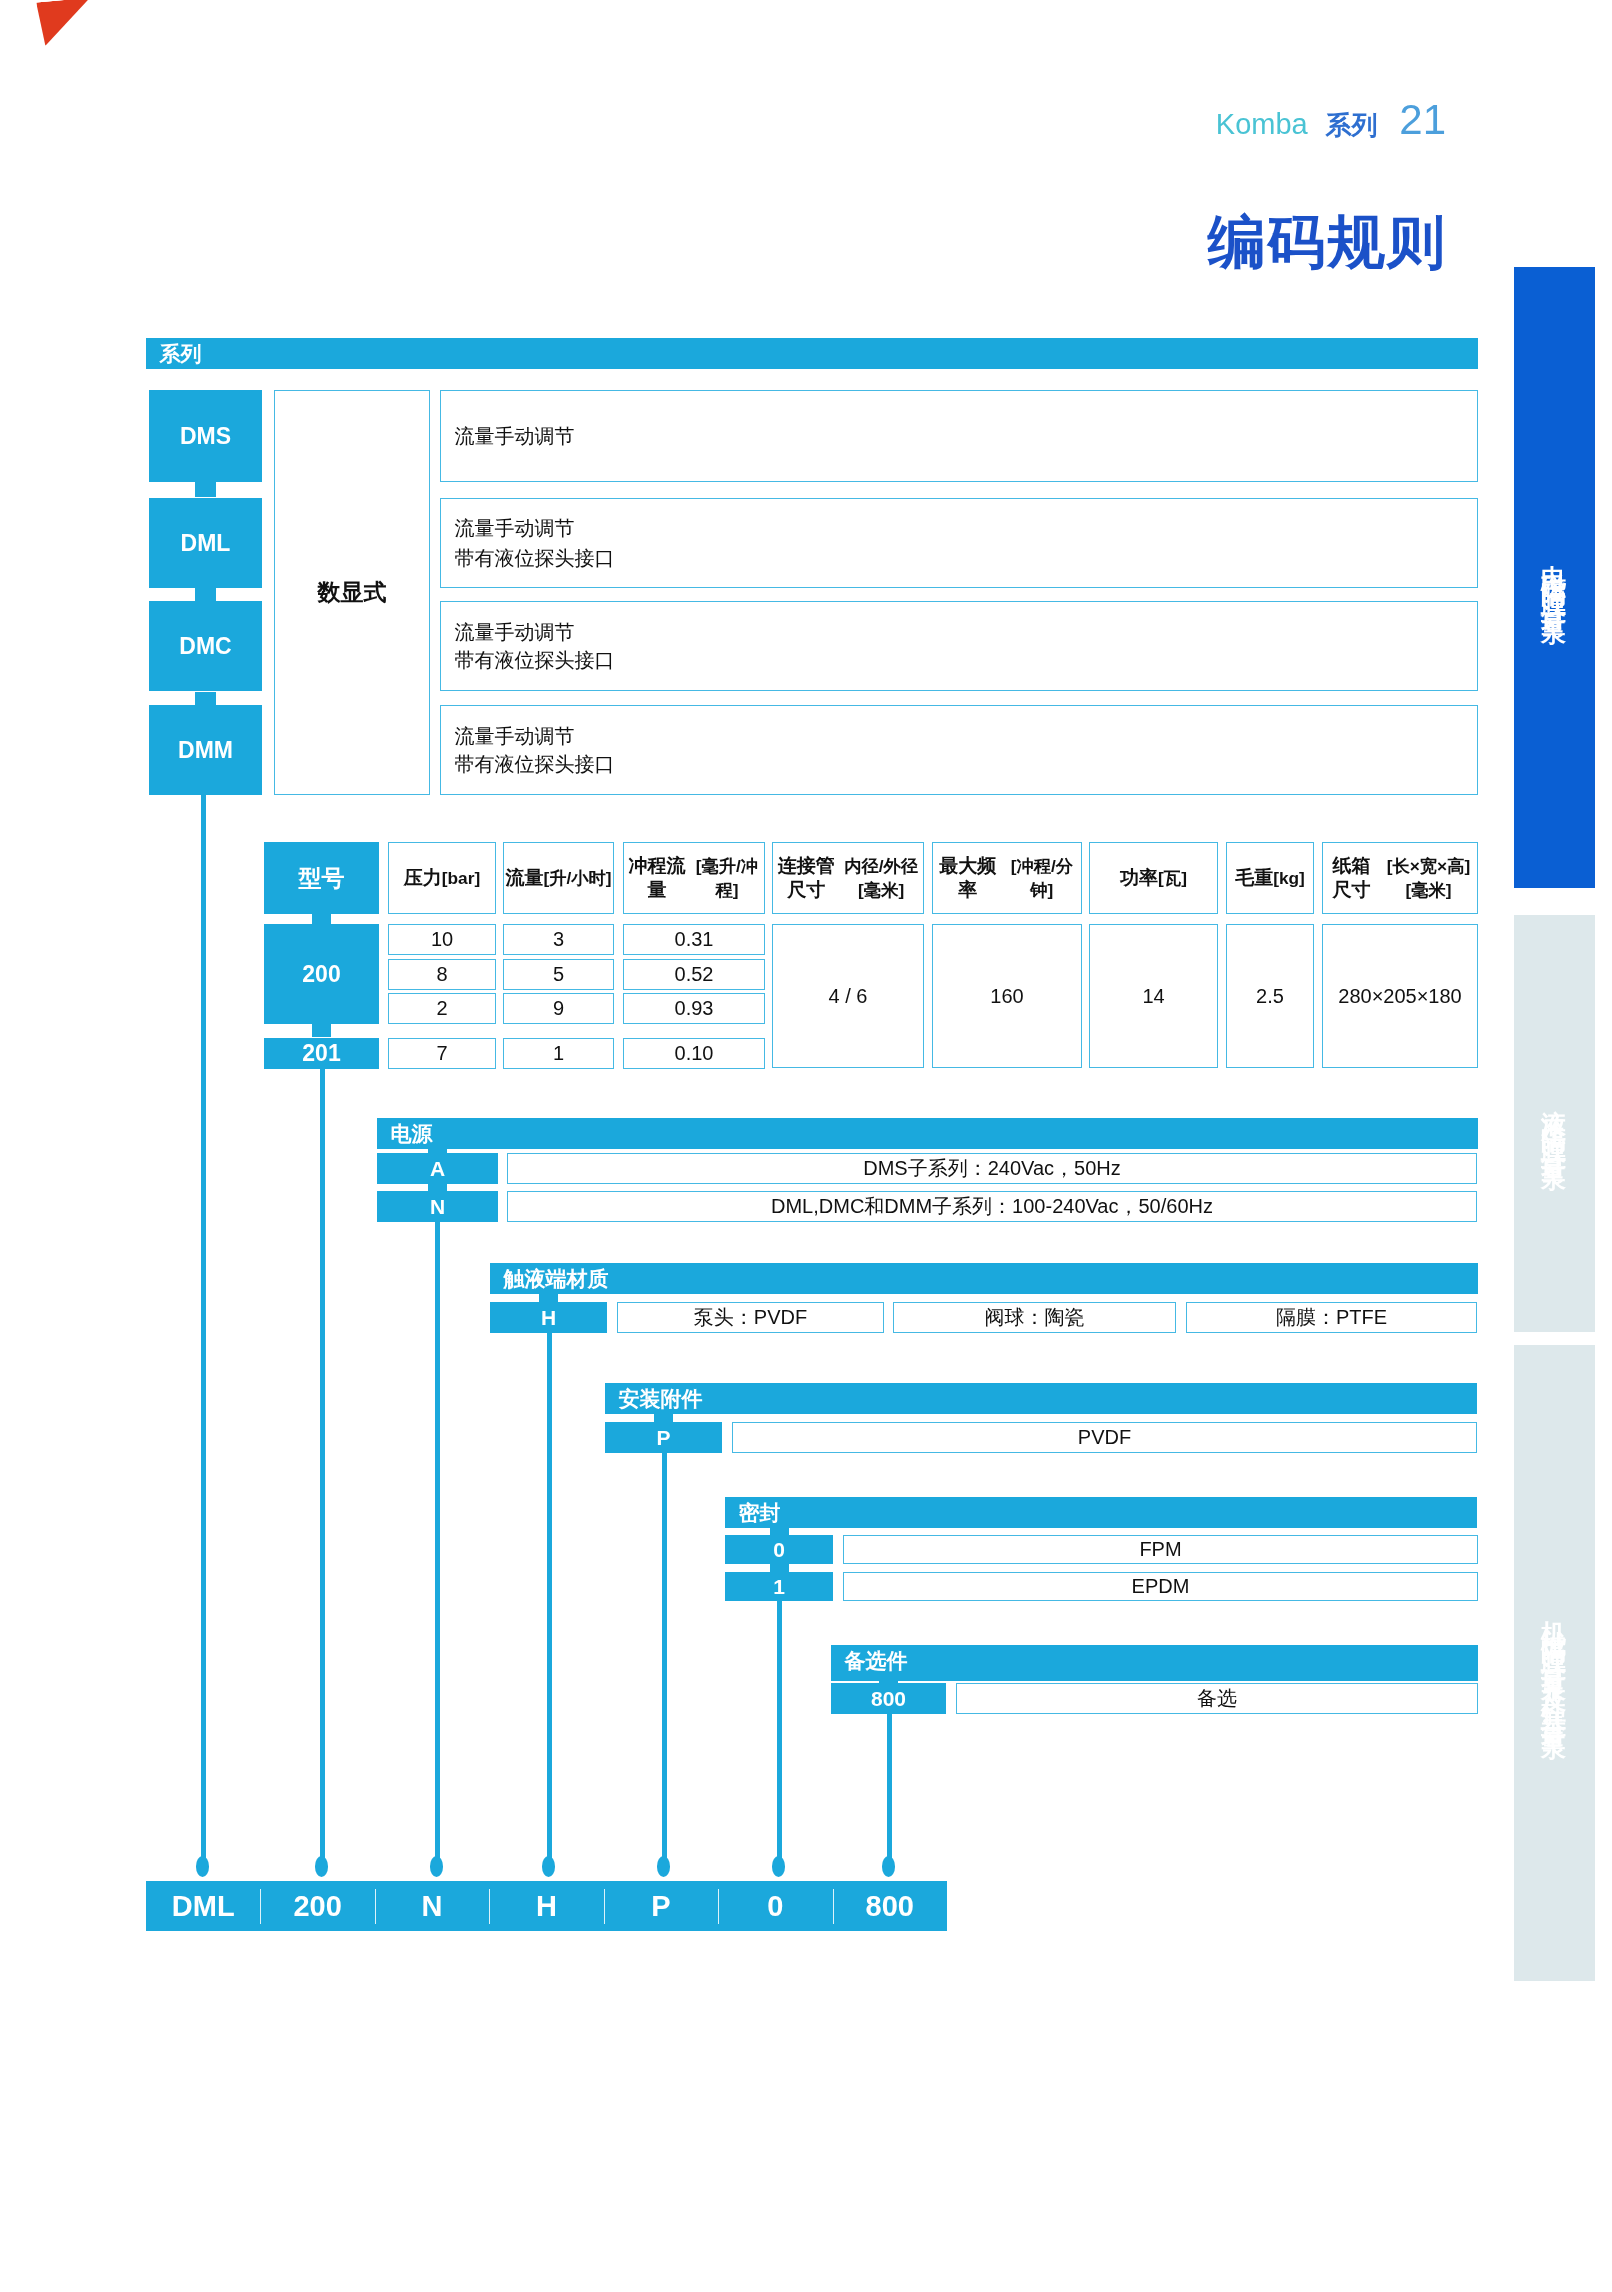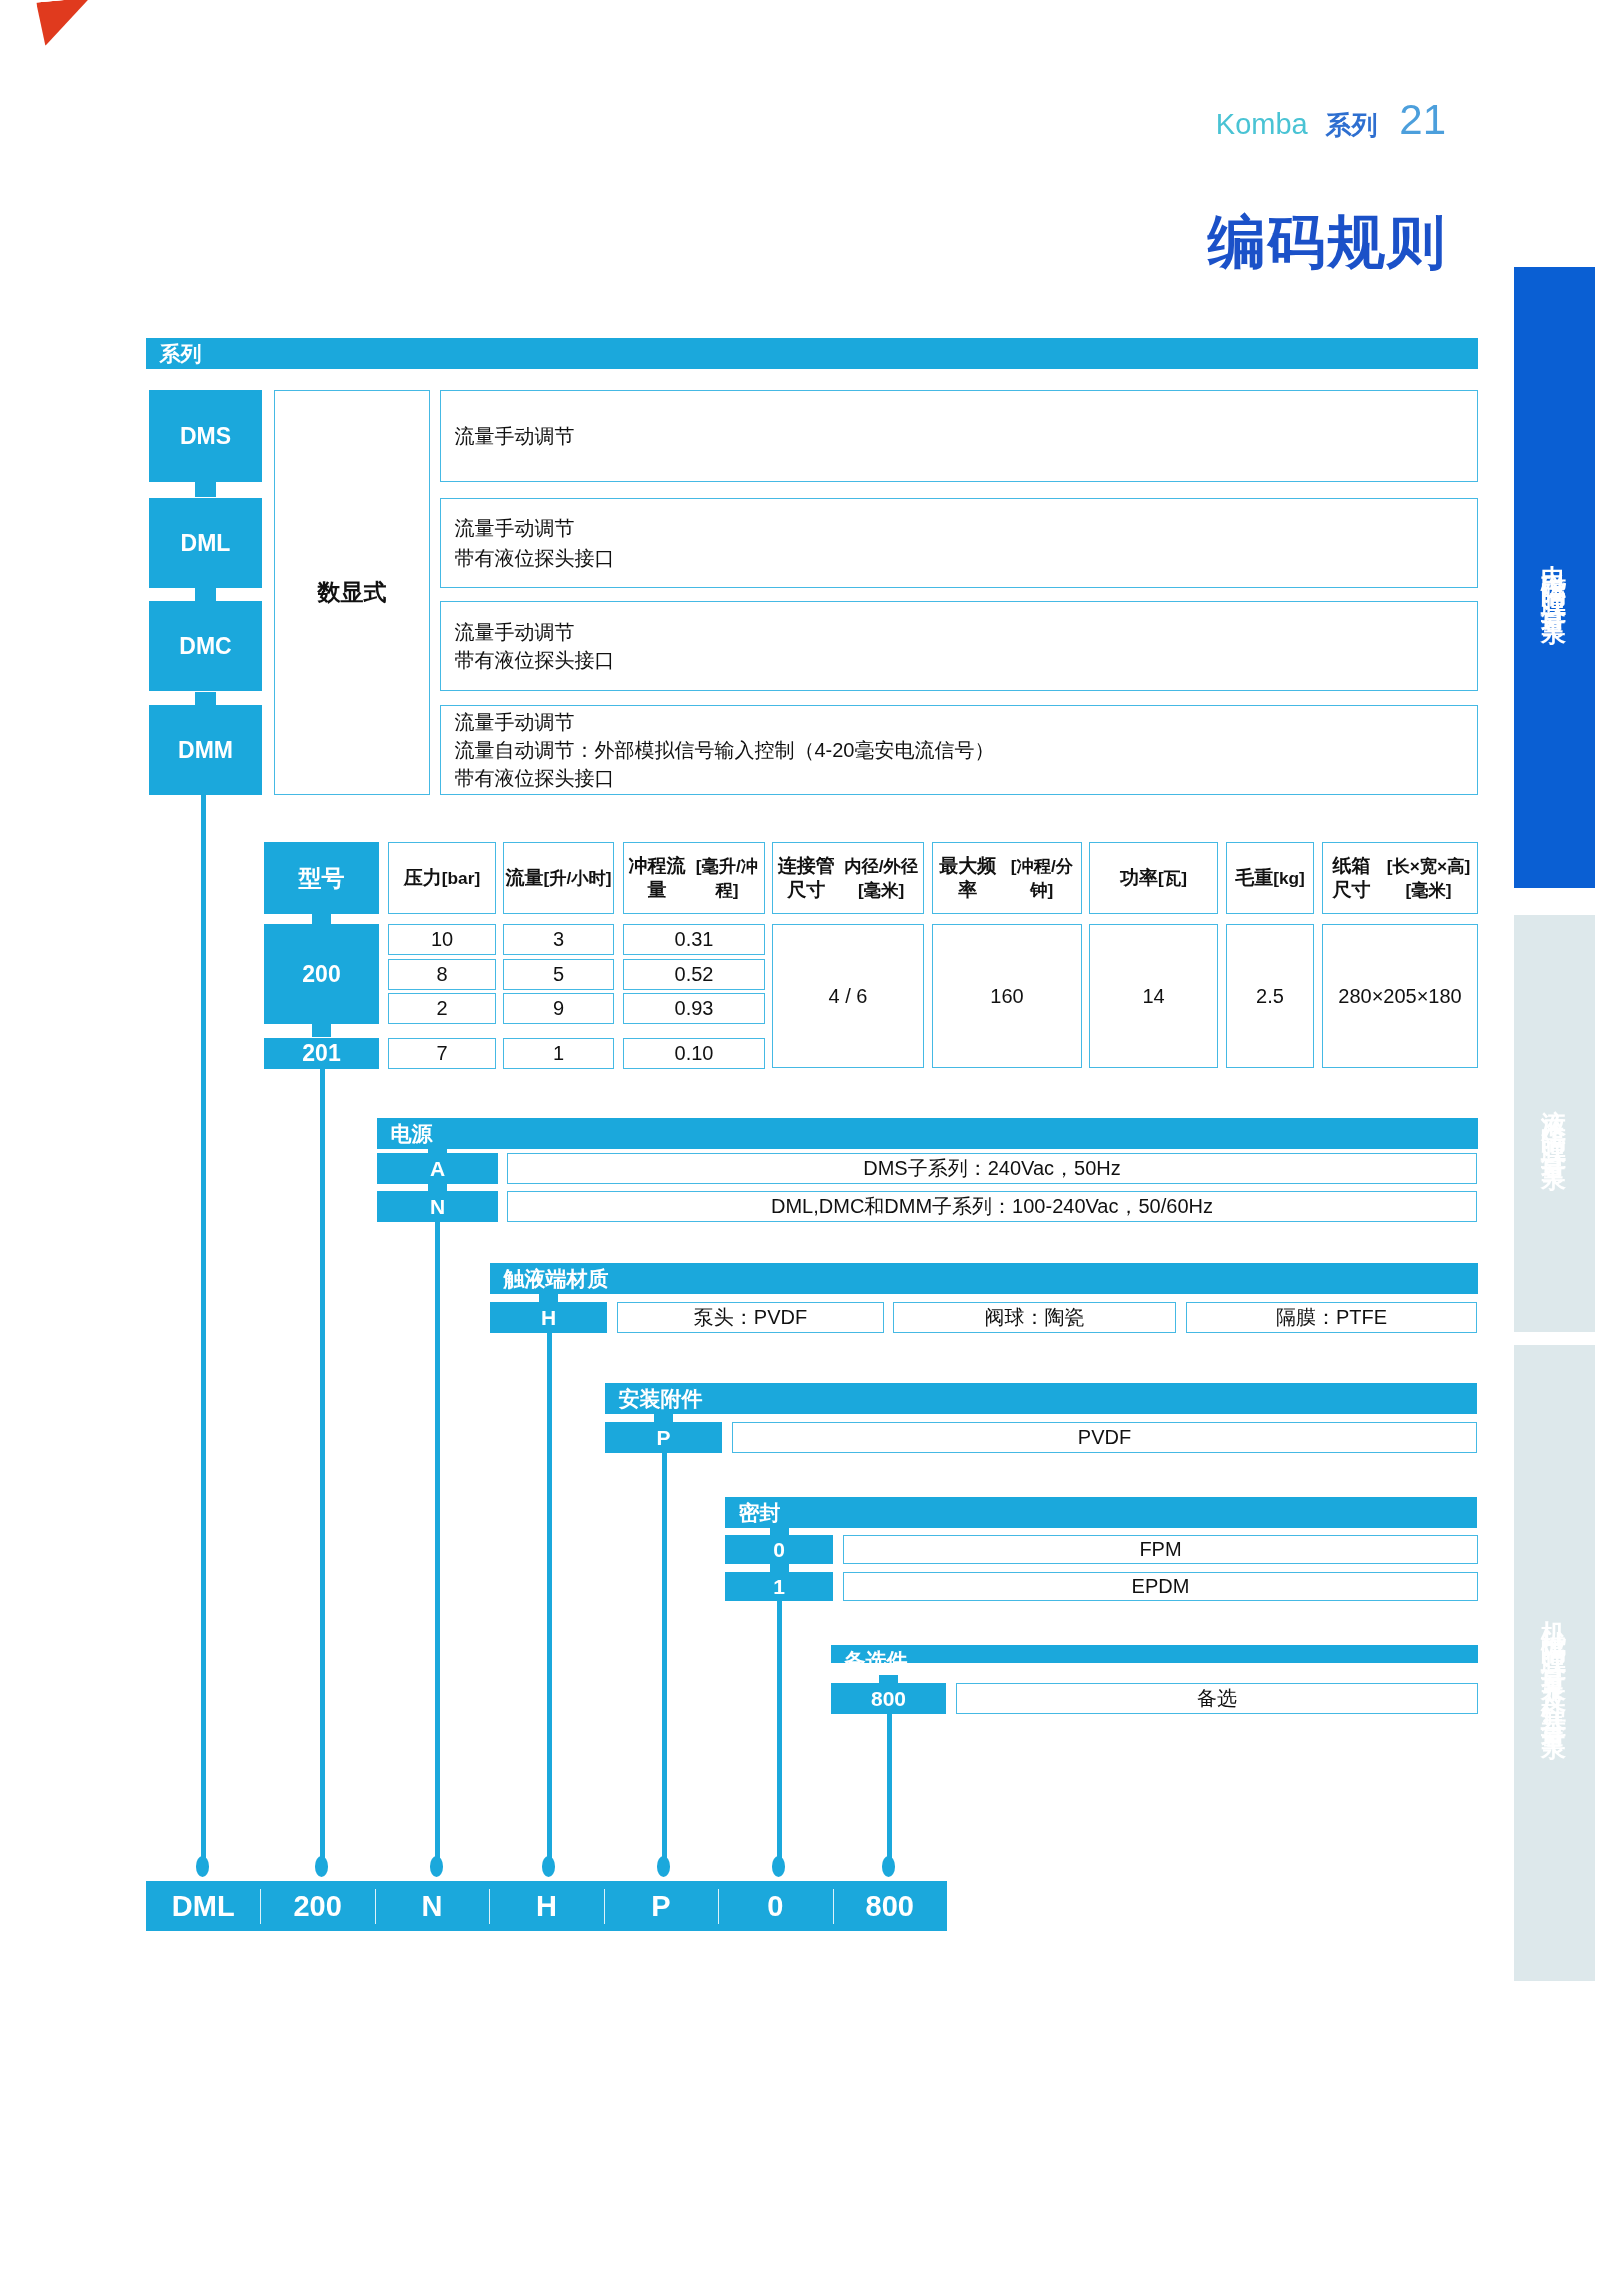--- a/index.html
+++ b/index.html
@@ -65,21 +65,20 @@
 <div class="abs desc" style="left:440px;top:498px;width:1038px;height:90px;">
   <div>流量手动调节</div>
   <div>带有液位探头接口</div>
 </div>
 <div class="abs desc" style="left:440px;top:601px;width:1038px;height:90px;line-height:28px;">
   <div>流量手动调节</div>
   <div>带有液位探头接口</div>
 </div>
 <div class="abs desc" style="left:440px;top:705px;width:1038px;height:90px;line-height:28px;">
   <div>流量手动调节</div>
-  <div>流量自动调节：外部模拟信号输入控制（4-20毫安电流信号）</div>
   <div>带有液位探头接口</div>
 </div>
 
 <div class="abs cyan codebox" style="left:264px;top:842px;width:115px;height:72px;font-size:23px;">型号</div>
 <div class="abs cell cell-thin hcell" style="left:388px;top:842px;width:108px;height:72px;">
   <div>压力</div>
   <div class="sub">[bar]</div>
 </div>
 <div class="abs cell cell-thin hcell" style="left:503px;top:842px;width:111px;height:72px;">
   <div>流量</div>
@@ -156,21 +155,21 @@
 <div class="abs cell cell-thin" style="left:732px;top:1422px;width:745px;height:31px;">PVDF</div>
 
 <div class="abs cyan bar" style="left:725px;top:1497px;width:752px;height:31px;">密封</div>
 <div class="abs notch" style="left:770px;top:1528px;width:19px;height:7.7px;"></div>
 <div class="abs cyan codebox" style="left:725px;top:1535px;width:108px;height:29px;font-size:21px;">0</div>
 <div class="abs cell cell-thin" style="left:843px;top:1535px;width:635px;height:29px;">FPM</div>
 <div class="abs notch" style="left:770px;top:1564px;width:19px;height:7.7px;"></div>
 <div class="abs cyan codebox" style="left:725px;top:1572px;width:108px;height:29px;font-size:21px;">1</div>
 <div class="abs cell cell-thin" style="left:843px;top:1572px;width:635px;height:29px;">EPDM</div>
 
-<div class="abs cyan bar" style="left:831px;top:1645px;width:647px;height:18px;">备选件</div>
+<div class="abs cyan bar" style="left:831px;top:1645px;width:647px;height:36px;">备选件</div>
 <div class="abs notch" style="left:879px;top:1675px;width:19px;height:7.7px;"></div>
 <div class="abs cyan codebox" style="left:831px;top:1683px;width:115px;height:31px;font-size:21px;">800</div>
 <div class="abs cell cell-thin" style="left:956px;top:1683px;width:522px;height:31px;">备选</div>
 
 <div class="abs vline" style="left:201px;top:795px;height:1066px;"></div>
 <div class="abs vline" style="left:320px;top:1068px;height:794px;"></div>
 <div class="abs vline" style="left:435px;top:1222px;height:640px;"></div>
 <div class="abs vline" style="left:547px;top:1332px;height:529px;"></div>
 <div class="abs vline" style="left:662px;top:1453px;height:409px;"></div>
 <div class="abs vline" style="left:777px;top:1601px;height:261px;"></div>

